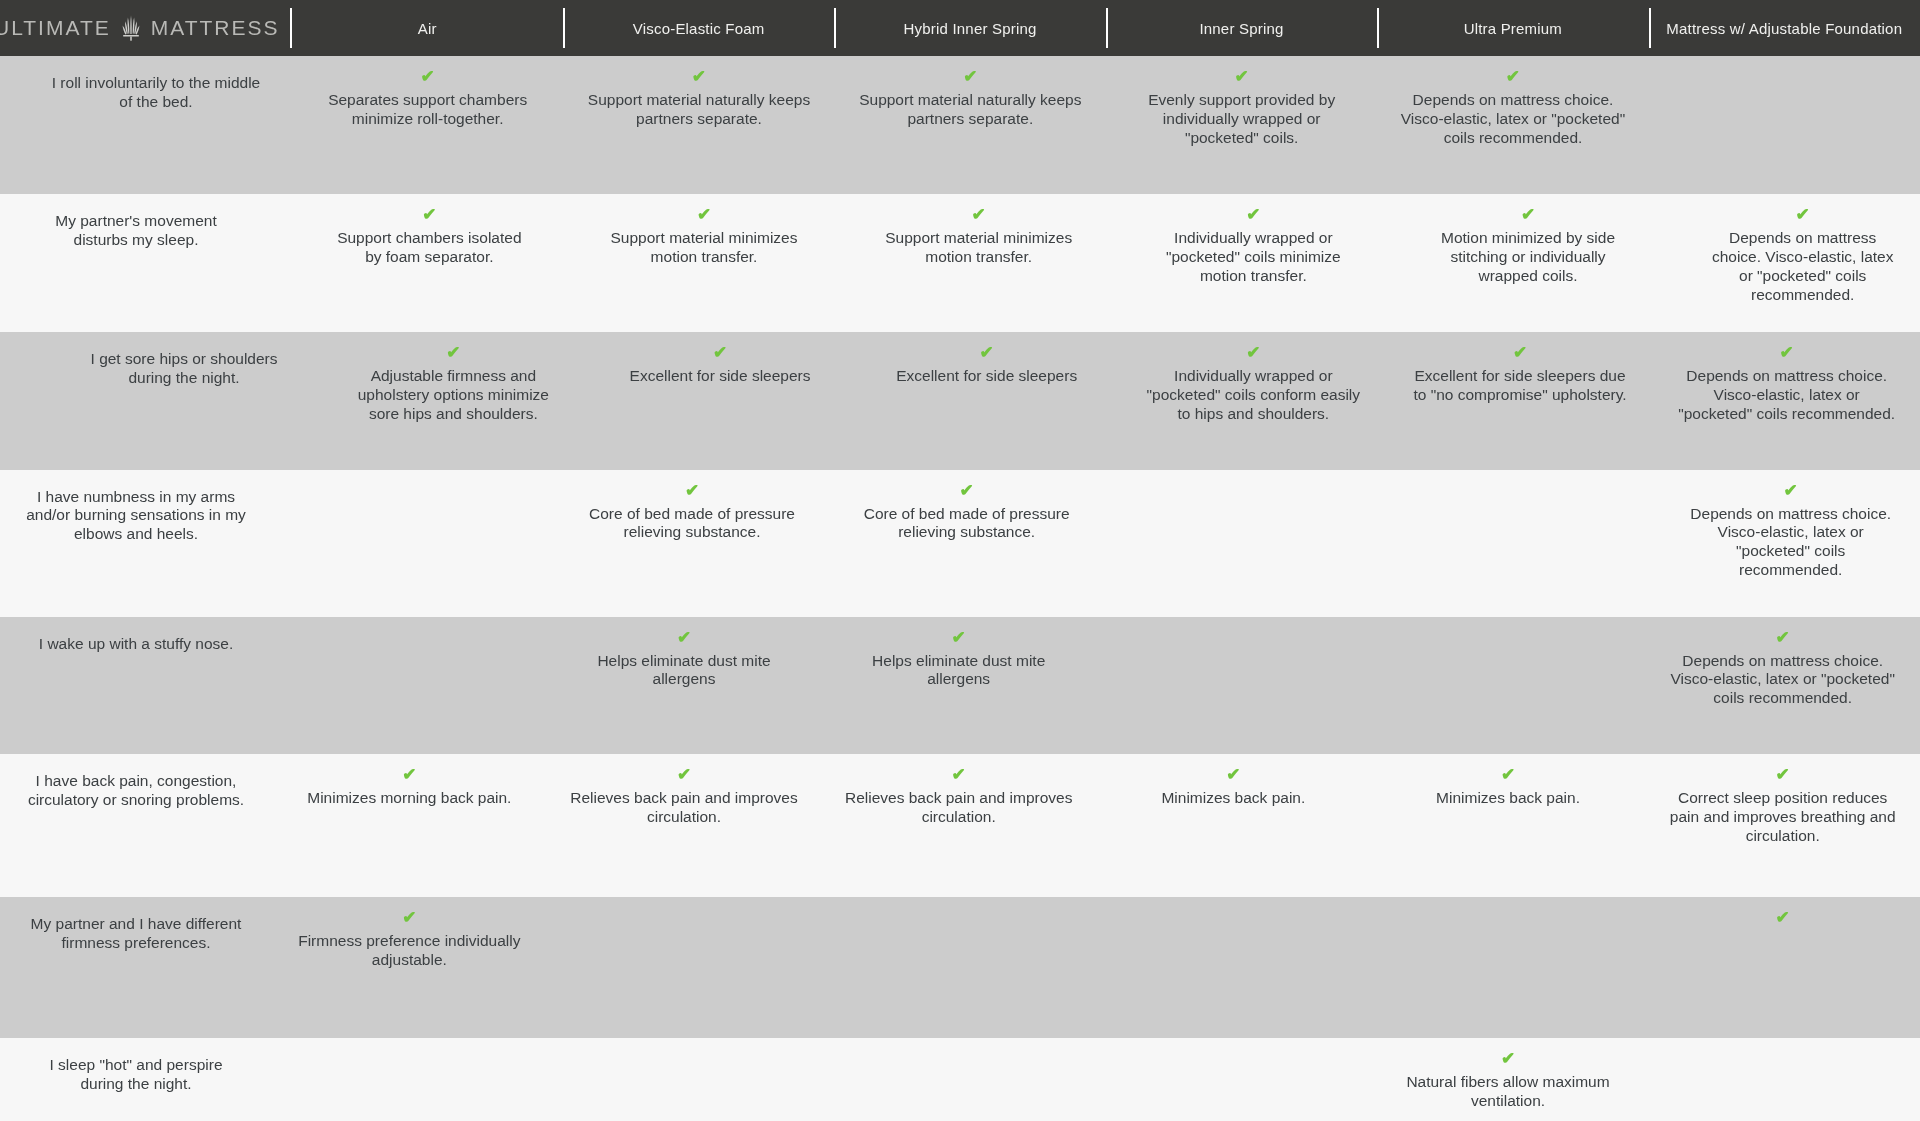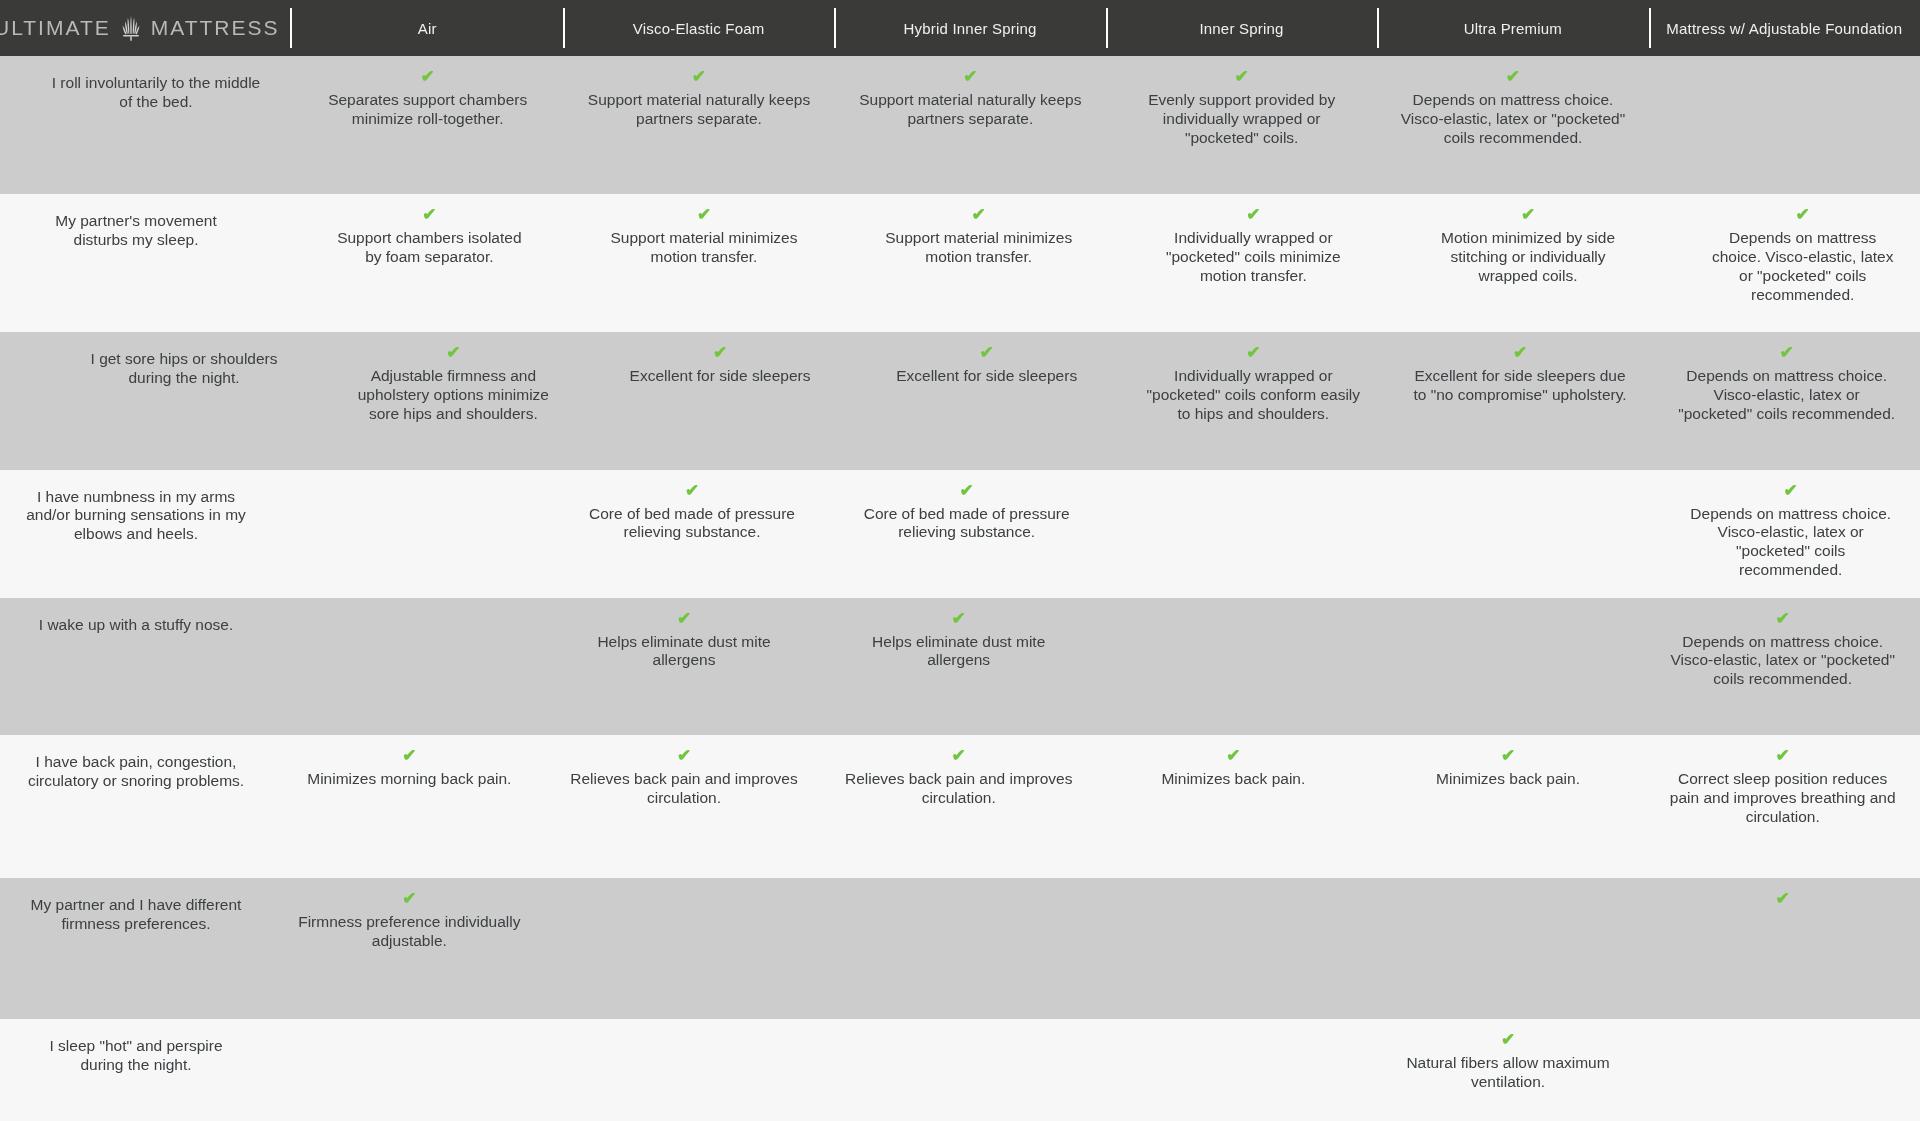--- a/index.html
+++ b/index.html
@@ -238,21 +238,21 @@
         </div>
         <div class="d-cell">
           <span class="check">✔</span>
           <span class="cell-text">Excellent for side sleepers due to "no compromise" upholstery.</span>
         </div>
         <div class="d-cell">
           <span class="check">✔</span>
           <span class="cell-text">Depends on mattress choice. Visco-elastic, latex or "pocketed" coils recommended.</span>
         </div>
       </div>
-      <div class="data-row row-light" style="height: 128px; gap: 16px;">
+      <div class="data-row row-light" style="height: 147px; gap: 16px;">
         <div class="q-cell">I have numbness in my arms and/or burning sensations in my elbows and heels.</div>
         <div class="d-cell empty-cell"></div>
         <div class="d-cell">
           <span class="check">✔</span>
           <span class="cell-text">Core of bed made of pressure relieving substance.</span>
         </div>
         <div class="d-cell">
           <span class="check">✔</span>
           <span class="cell-text">Core of bed made of pressure relieving substance.</span>
         </div>

